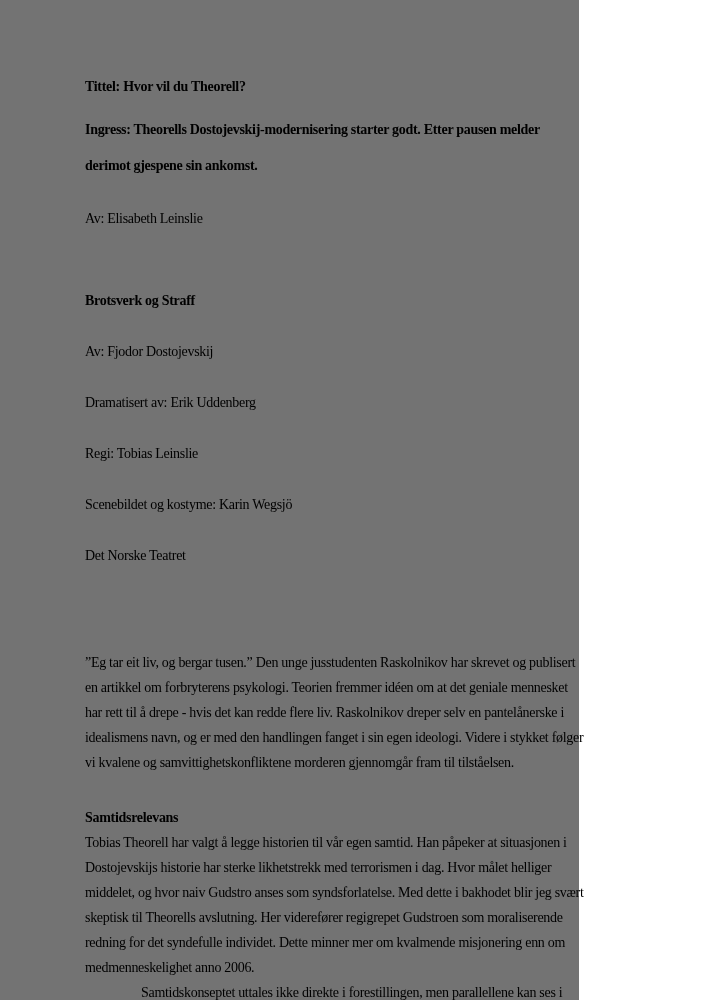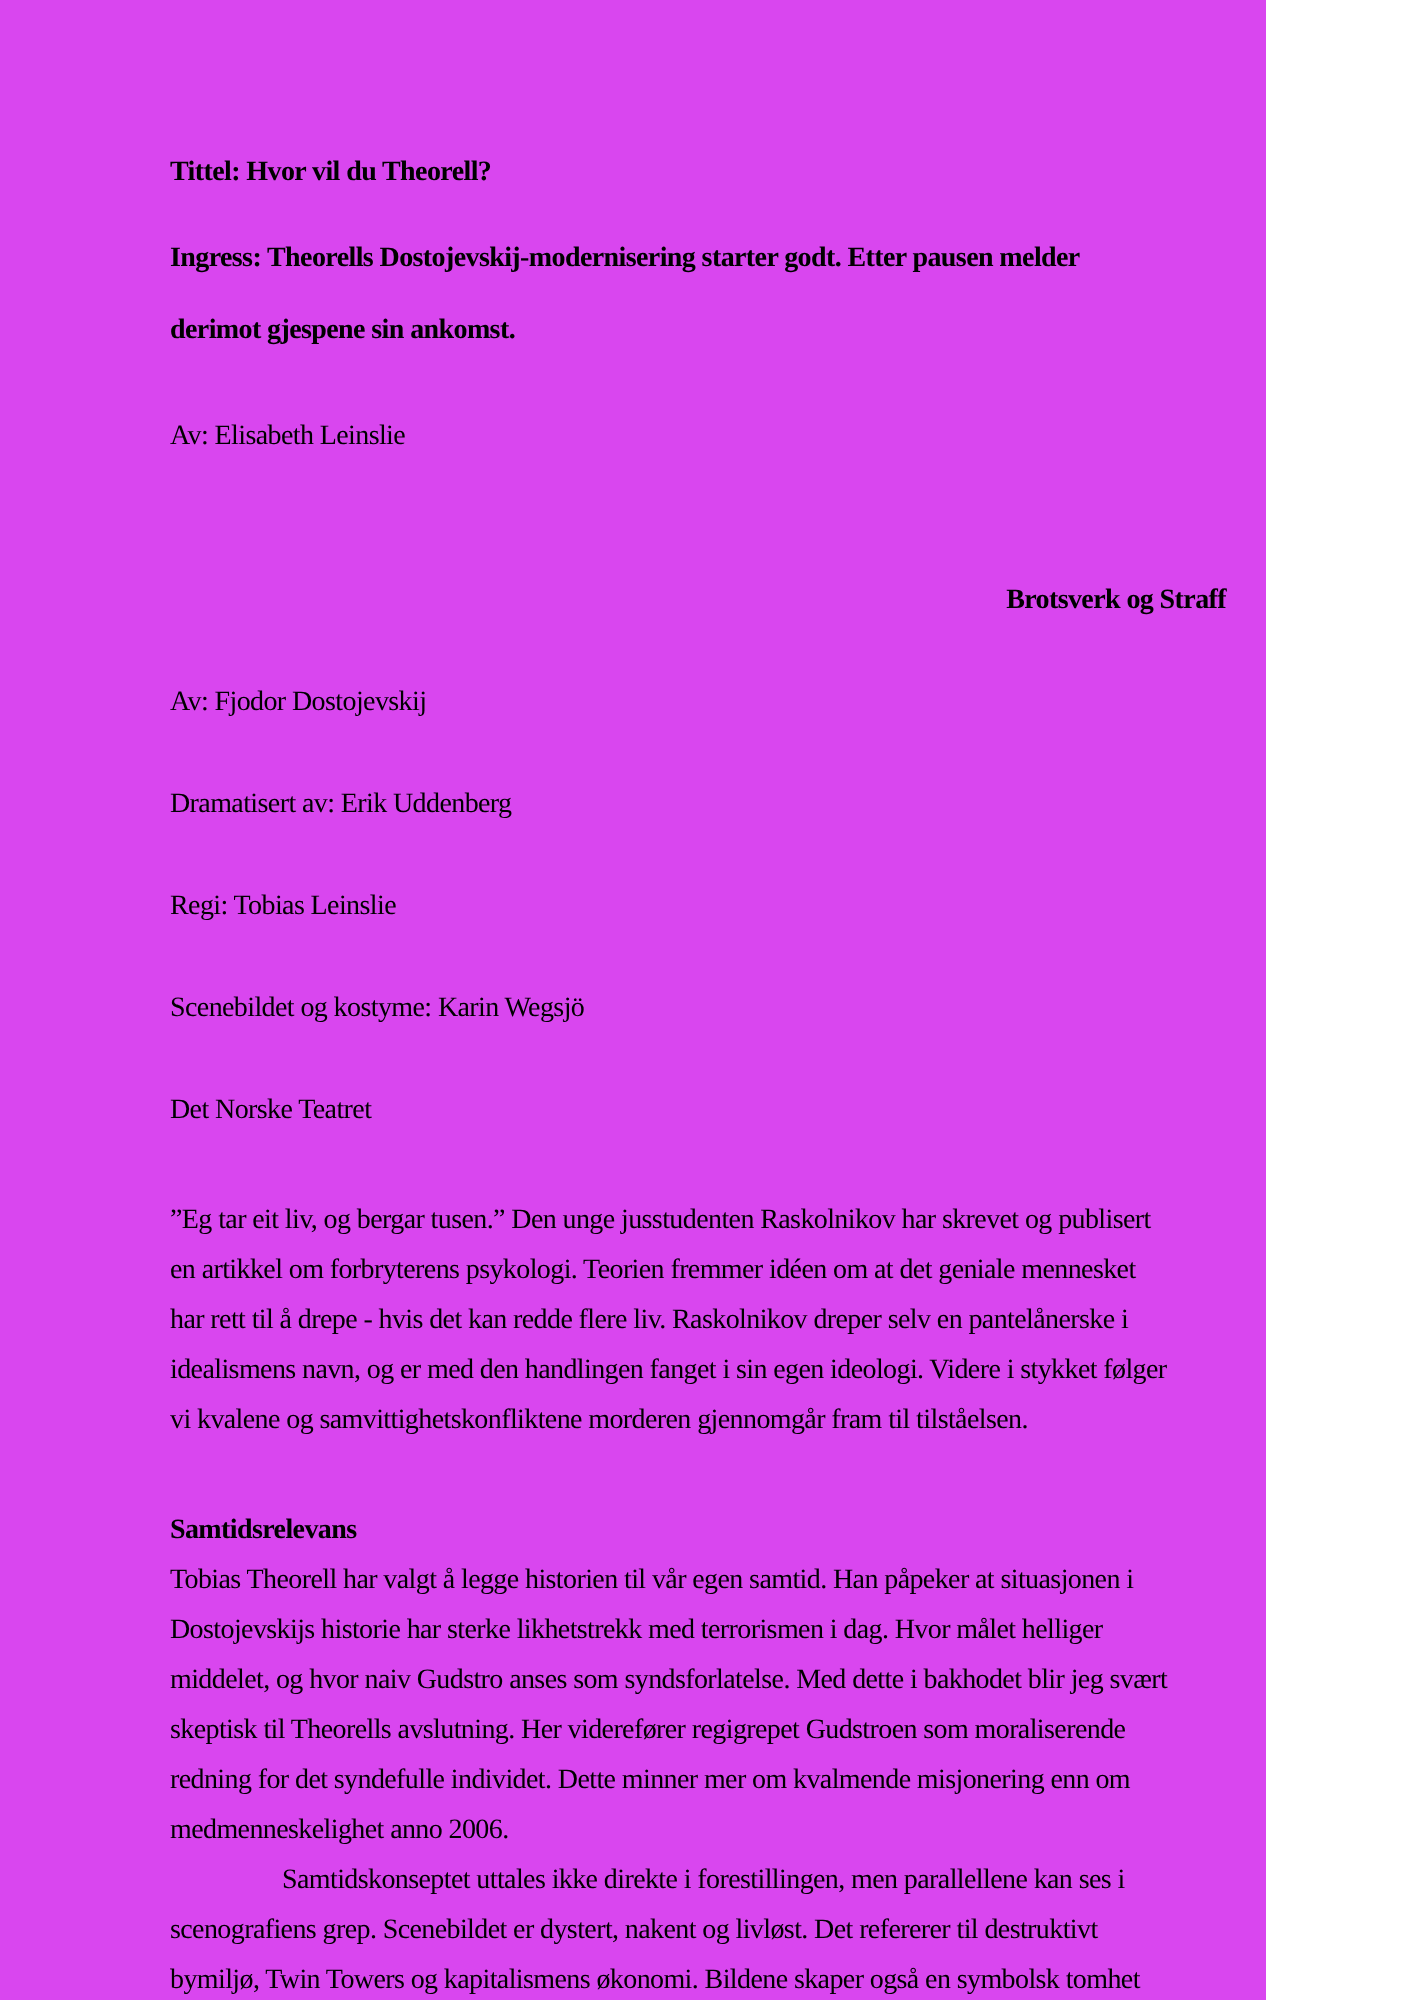--- a/index.html
+++ b/index.html
@@ -9,24 +9,24 @@
   }
   body {
     width: 707px;
     height: 1000px;
     overflow: hidden;
     font-family: "Liberation Serif", serif;
     color: #000000;
   }
   .page {
     box-sizing: border-box;
-    width: 633px;
+    width: 579px;
     height: 1000px;
     padding: 78px 20px 0 85px;
-    background: #d946ef;
+    background: #737373;
     font-family: Liberation Serif, serif;
   }
   .t {
     white-space: pre;
     letter-spacing: -0.3px;
     font-size: 14px;
   }
   .doc-title {
     font-weight: bold;
     line-height: 18px;
@@ -40,27 +40,27 @@
   .byline {
     line-height: 18px;
     margin: 26px 0 0 0;
   }
   .production {
     margin: 30px 0 0 0;
     line-height: 17px;
   }
   .work-title {
     font-weight: bold;
-    text-align: right;
   }
   .body-par {
     line-height: 25px;
     margin: 0;
   }
   .intro-par {
+    margin-top: 52px;
   }
   .section-heading {
     font-weight: bold;
     line-height: 25px;
     margin: 0;
   }
   .heading-1 {
     margin-top: 30px;
   }
   .indent-par {

